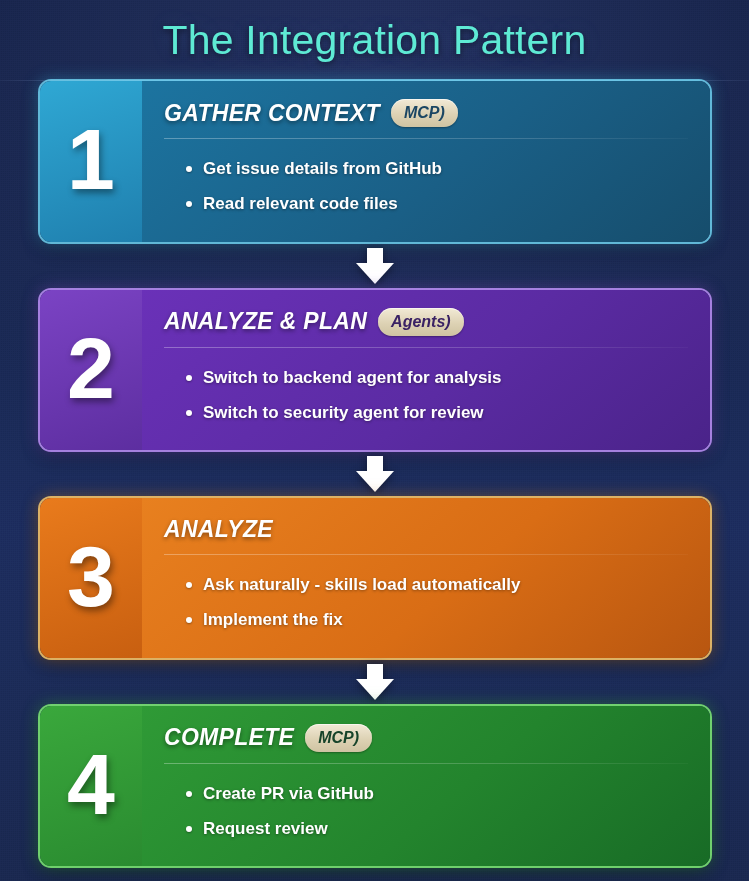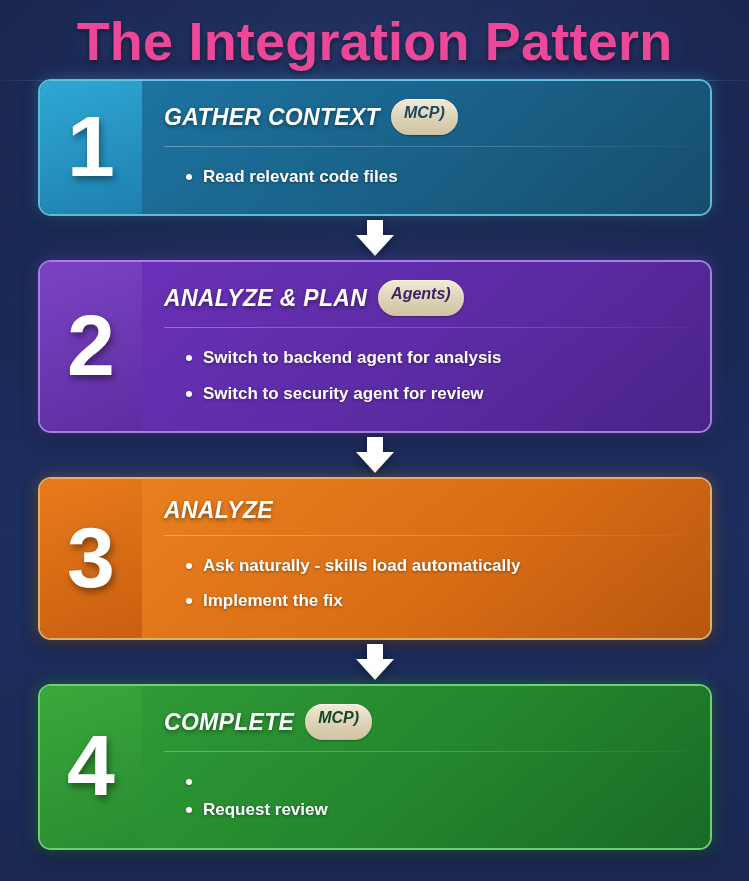--- a/index.html
+++ b/index.html
@@ -40,23 +40,23 @@
 
   
   .header {
     height: 81px;
     display: flex;
     align-items: center;
     justify-content: center;
     position: relative;
   }
   .page-title {
-    font-size: 54px;
-    font-weight: bold;
-    color: #ec4899;
+    font-size: 41px;
+    font-weight: normal;
+    color: #5eead4;
     letter-spacing: 0.2px;
     text-shadow: 0 2px 6px rgba(0,0,0,0.55), 0 0 20px rgba(120,160,255,0.18);
     font-family: "Liberation Sans", sans-serif;
   }
   .header-rule {
     position: absolute;
     left: 0; right: 0; bottom: 0;
     height: 1px;
     background: linear-gradient(90deg, rgba(150,175,230,0.05), rgba(160,185,235,0.42) 18%, rgba(160,185,235,0.42) 82%, rgba(150,175,230,0.05));
   }
@@ -133,21 +133,21 @@
     text-shadow: 0 2px 4px rgba(0,0,0,0.42);
     white-space: nowrap;
   }
   .card-badge {
     display: inline-block;
     background: linear-gradient(180deg, #f2ead6 0%, #ddd2b4 55%, #cfc3a2 100%);
     color: var(--badgeText);
     font-size: 16px;
     font-weight: bold;
     line-height: 1;
-    padding: 6px 13px 14px 13px;
+    padding: 6px 13px 6px 13px;
     border-radius: 999px;
     white-space: nowrap;
     box-shadow: 0 1px 2px rgba(0,0,0,0.32), inset 0 1px 0 rgba(255,255,255,0.6);
   }
 
   .head-rule {
     height: 1px;
     background: linear-gradient(90deg, rgba(255,255,255,0.30), rgba(255,255,255,0.16) 70%, rgba(255,255,255,0.03));
     margin-bottom: 6px;
   }
@@ -256,20 +256,24 @@
       </div>
       <div class="card-body">
         <div class="card-head">
           <span class="card-title">GATHER CONTEXT</span>
           <span class="card-badge">MCP)</span>
         </div>
         <div class="head-rule"></div>
         <ul class="bullets">
           <li class="bullet-row">
             <span class="bullet-dot"></span>
+            <span class="bullet-text">Get issue details from GitHub</span>
+          </li>
+          <li class="bullet-row">
+            <span class="bullet-dot"></span>
             <span class="bullet-text">Read relevant code files</span>
           </li>
         </ul>
       </div>
     </div>
 
     <div class="connector">
       <div class="arrow-down">
         <div class="shaft"></div>
           <div class="head"></div>
@@ -341,20 +345,21 @@
       </div>
       <div class="card-body">
         <div class="card-head">
           <span class="card-title">COMPLETE</span>
           <span class="card-badge">MCP)</span>
         </div>
         <div class="head-rule"></div>
         <ul class="bullets">
           <li class="bullet-row">
             <span class="bullet-dot"></span>
+            <span class="bullet-text">Create PR via GitHub</span>
           </li>
           <li class="bullet-row">
             <span class="bullet-dot"></span>
             <span class="bullet-text">Request review</span>
           </li>
         </ul>
       </div>
     </div>
 
   </div>

